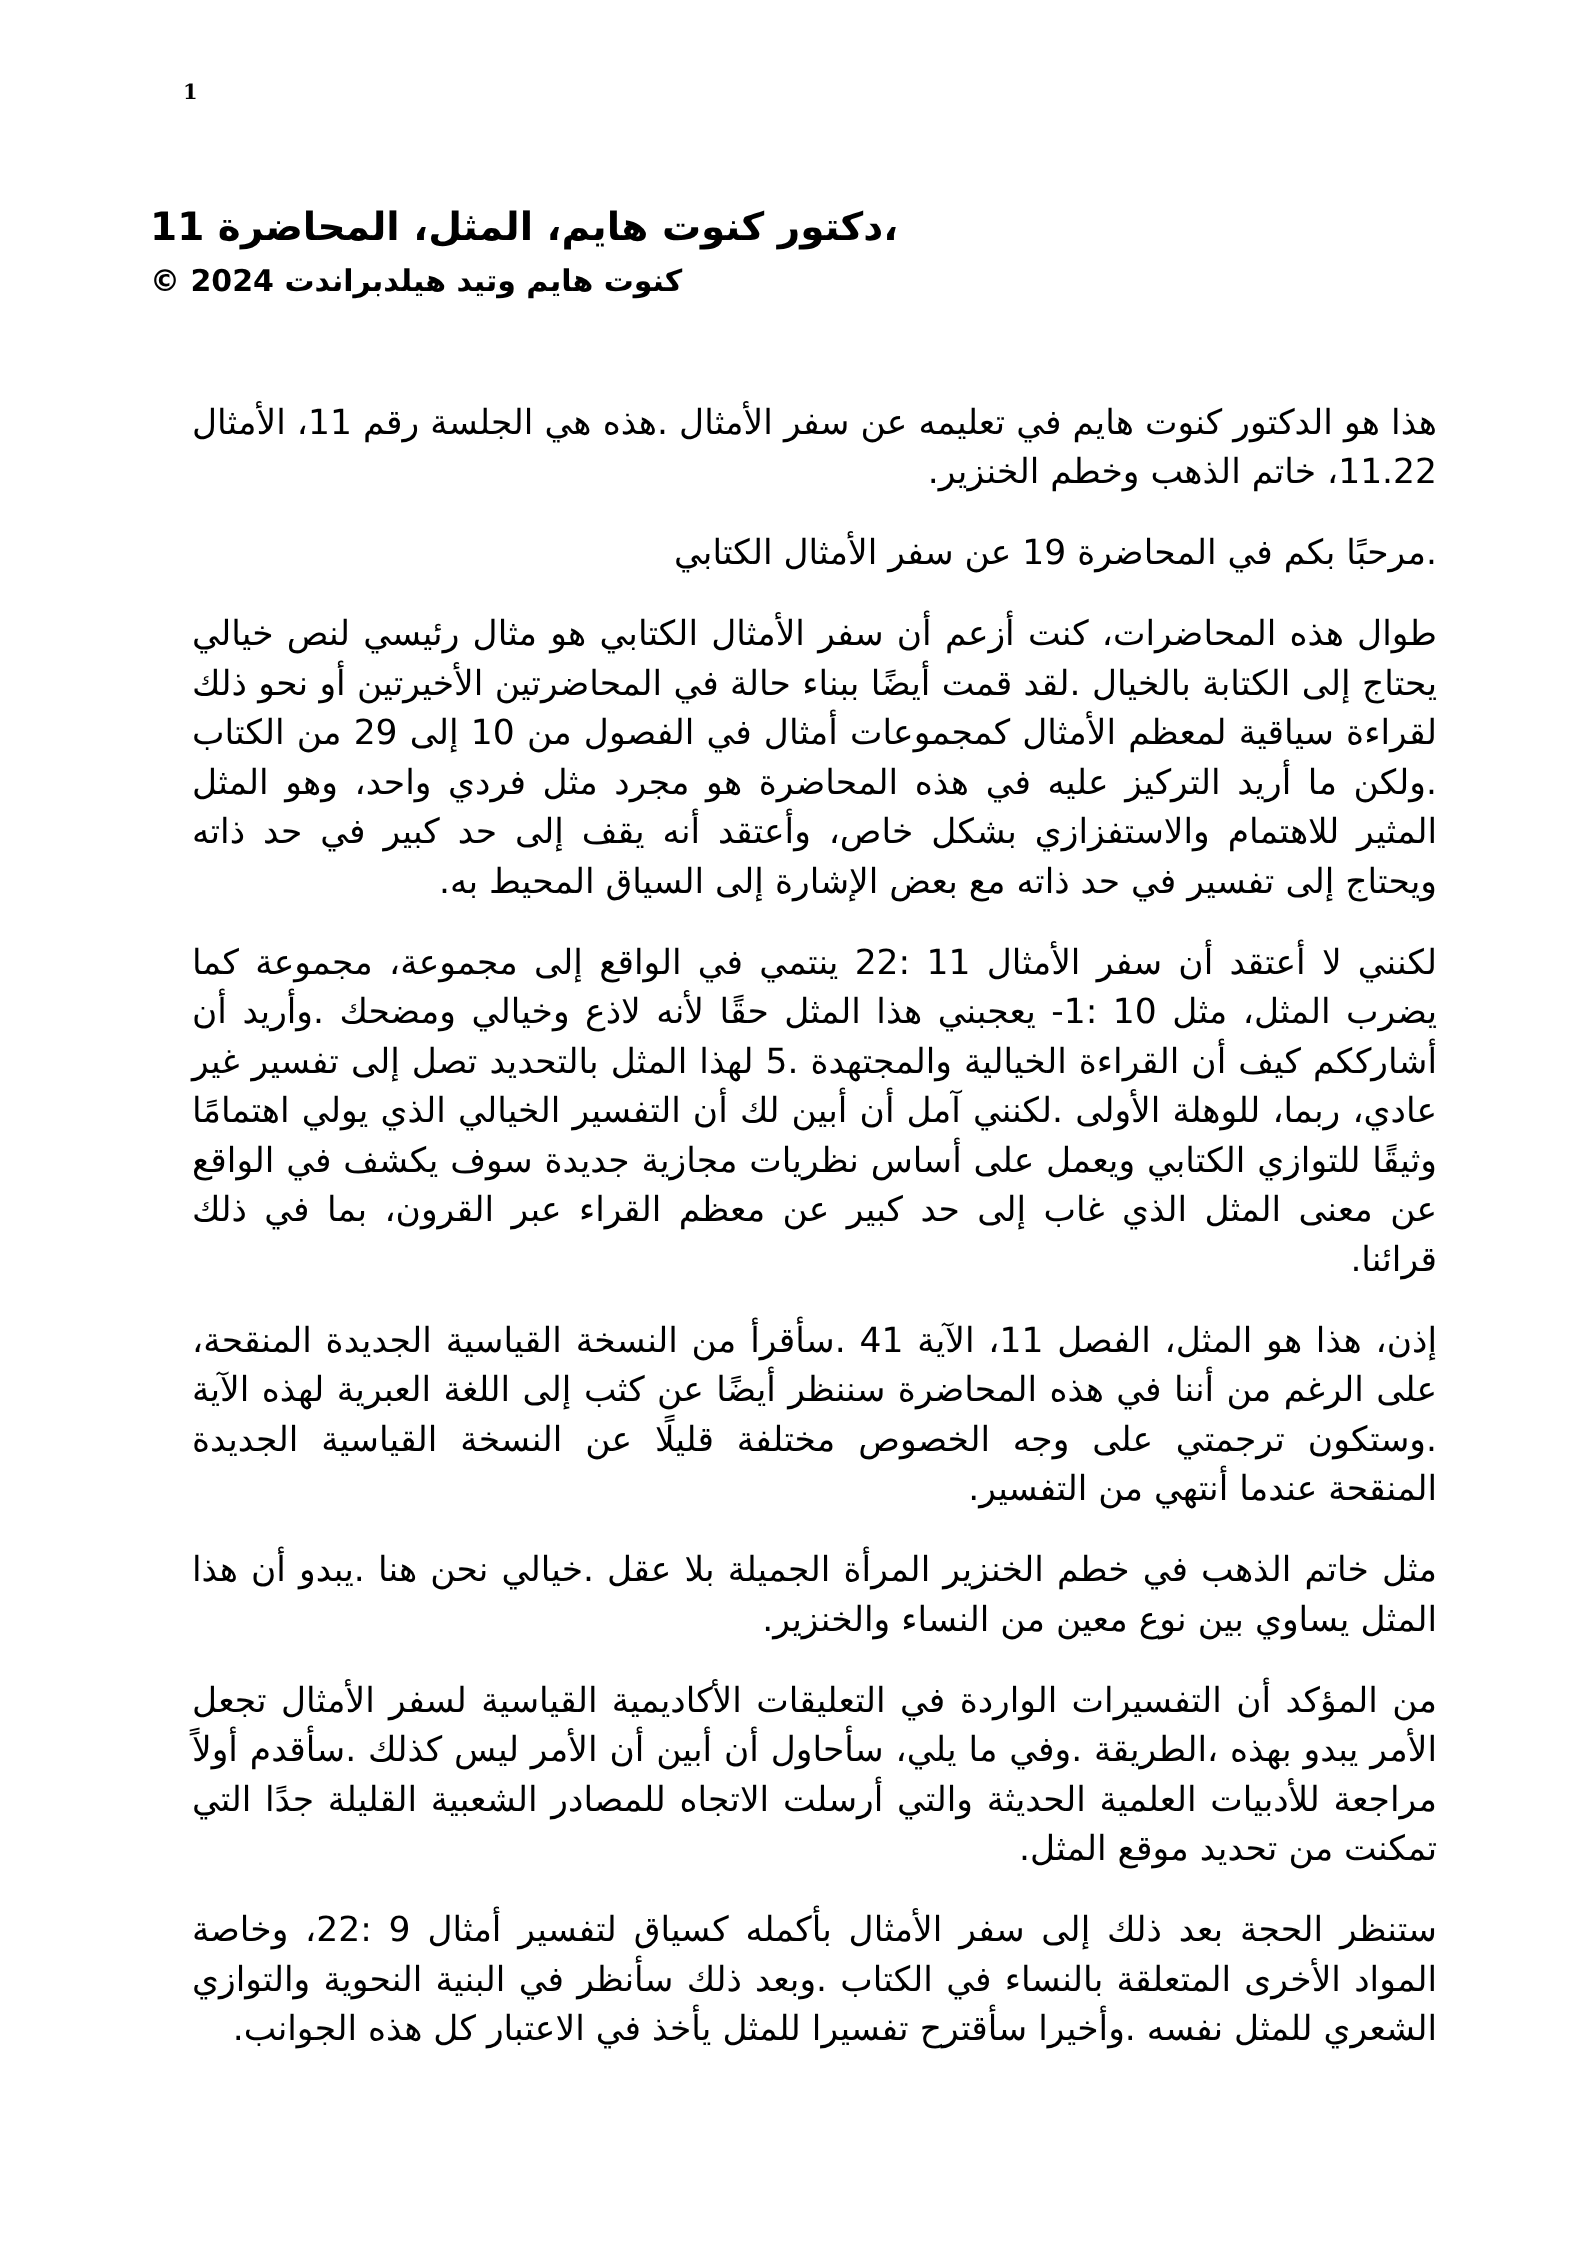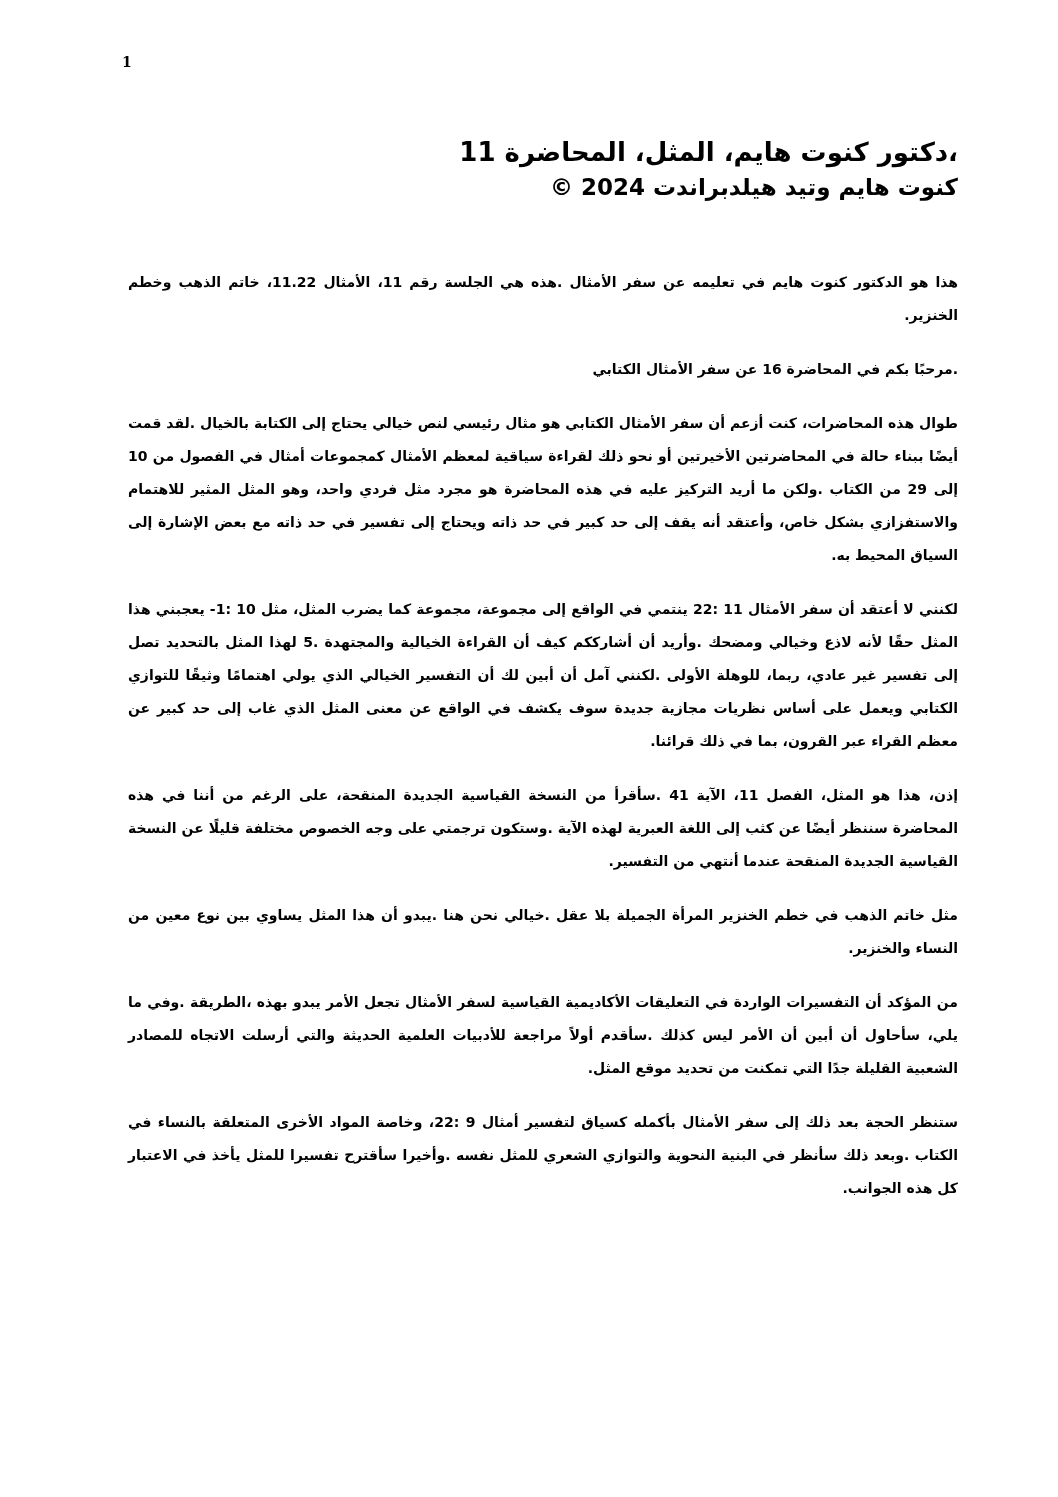--- a/index.html
+++ b/index.html
@@ -23,41 +23,41 @@
     font-family: "DejaVu Serif", serif;
     font-weight: 700;
     font-size: 14px;
     color: #000000;
   }
   .header {
     position: absolute;
     top: 134px;
     left: 100px;
     right: 100px;
-    text-align: right;
+    text-align: left;
   }
   .title-line {
     font-size: 26px;
     font-weight: 700;
     line-height: 37px;
     white-space: nowrap;
   }
   .byline {
     margin-top: 3px;
-    font-size: 23px;
+    font-size: 20px;
     font-weight: 700;
     line-height: 26px;
   }
   .body-text {
     position: absolute;
     top: 266px;
     left: 100px;
     right: 100px;
-    font-size: 14px;
-    font-weight: 700;
+    font-size: 23px;
+    font-weight: 400;
     line-height: 33px;
     text-align: justify;
     margin-left: 28px;
   }
   .body-text p {
     margin: 0 0 21px 0;
     padding: 0;
   }
 </style>
 </head>
@@ -67,21 +67,21 @@
 
   <div class="pageno">1</div>
 
   <div class="header" dir="rtl" lang="ar">
     <div class="title-line">،دكتور كنوت هايم، المثل، المحاضرة 11</div>
     <div class="byline">كنوت هايم وتيد هيلدبراندت 2024 ©</div>
   </div>
 
   <div class="body-text" dir="rtl" lang="ar">
     <p>هذا هو الدكتور كنوت هايم في تعليمه عن سفر الأمثال .هذه هي الجلسة رقم 11، الأمثال 11.22، خاتم الذهب وخطم الخنزير.</p>
-    <p>.مرحبًا بكم في المحاضرة 16 عن سفر الأمثال الكتابي</p>
+    <p>.مرحبًا بكم في المحاضرة 19 عن سفر الأمثال الكتابي</p>
     <p>طوال هذه المحاضرات، كنت أزعم أن سفر الأمثال الكتابي هو مثال رئيسي لنص خيالي يحتاج إلى الكتابة بالخيال .لقد قمت أيضًا ببناء حالة في المحاضرتين الأخيرتين أو نحو ذلك لقراءة سياقية لمعظم الأمثال كمجموعات أمثال في الفصول من 10 إلى 29 من الكتاب .ولكن ما أريد التركيز عليه في هذه المحاضرة هو مجرد مثل فردي واحد، وهو المثل المثير للاهتمام والاستفزازي بشكل خاص، وأعتقد أنه يقف إلى حد كبير في حد ذاته ويحتاج إلى تفسير في حد ذاته مع بعض الإشارة إلى السياق المحيط به.</p>
     <p>لكنني لا أعتقد أن سفر الأمثال 11 :22 ينتمي في الواقع إلى مجموعة، مجموعة كما يضرب المثل، مثل 10 :1- يعجبني هذا المثل حقًا لأنه لاذع وخيالي ومضحك .وأريد أن أشارككم كيف أن القراءة الخيالية والمجتهدة .5 لهذا المثل بالتحديد تصل إلى تفسير غير عادي، ربما، للوهلة الأولى .لكنني آمل أن أبين لك أن التفسير الخيالي الذي يولي اهتمامًا وثيقًا للتوازي الكتابي ويعمل على أساس نظريات مجازية جديدة سوف يكشف في الواقع عن معنى المثل الذي غاب إلى حد كبير عن معظم القراء عبر القرون، بما في ذلك قرائنا.</p>
     <p>إذن، هذا هو المثل، الفصل 11، الآية 41 .سأقرأ من النسخة القياسية الجديدة المنقحة، على الرغم من أننا في هذه المحاضرة سننظر أيضًا عن كثب إلى اللغة العبرية لهذه الآية .وستكون ترجمتي على وجه الخصوص مختلفة قليلًا عن النسخة القياسية الجديدة المنقحة عندما أنتهي من التفسير.</p>
     <p>مثل خاتم الذهب في خطم الخنزير المرأة الجميلة بلا عقل .خيالي نحن هنا .يبدو أن هذا المثل يساوي بين نوع معين من النساء والخنزير.</p>
     <p>من المؤكد أن التفسيرات الواردة في التعليقات الأكاديمية القياسية لسفر الأمثال تجعل الأمر يبدو بهذه ،الطريقة .وفي ما يلي، سأحاول أن أبين أن الأمر ليس كذلك .سأقدم أولاً مراجعة للأدبيات العلمية الحديثة والتي أرسلت الاتجاه للمصادر الشعبية القليلة جدًا التي تمكنت من تحديد موقع المثل.</p>
     <p>ستنظر الحجة بعد ذلك إلى سفر الأمثال بأكمله كسياق لتفسير أمثال 9 :22، وخاصة المواد الأخرى المتعلقة بالنساء في الكتاب .وبعد ذلك سأنظر في البنية النحوية والتوازي الشعري للمثل نفسه .وأخيرا سأقترح تفسيرا للمثل يأخذ في الاعتبار كل هذه الجوانب.</p>
   </div>
 
 </div>
 

